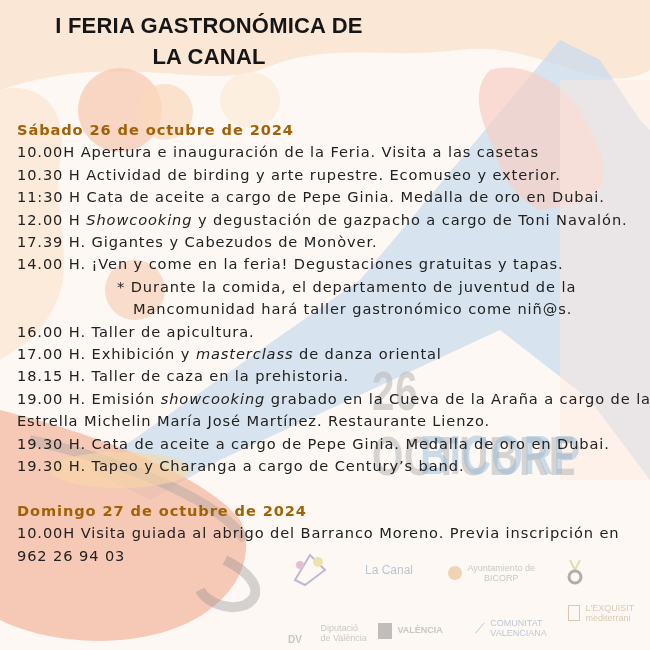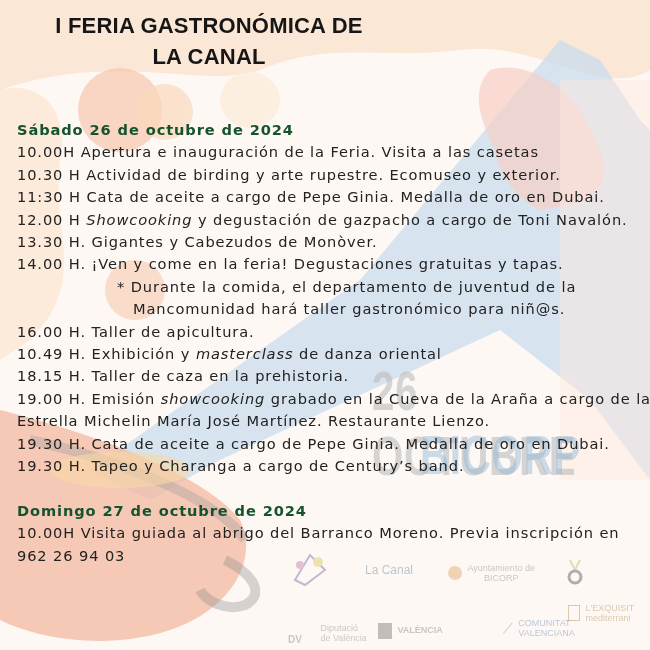--- a/index.html
+++ b/index.html
@@ -17,21 +17,21 @@
       text-align: center; font-weight: bold; font-size: 22px; line-height: 31px;
       color: #161616; letter-spacing: 0.2px; padding-left: 19px;
     }
     .schedule {
       position: absolute; left: 17px; top: 119px; width: 630px;
       font-size: 14.6px; line-height: 22.4px; letter-spacing: 0.9px;
       color: #222;
       font-family: "DejaVu Sans", sans-serif;
     }
     .schedule .line { white-space: nowrap; }
-    .schedule .heading { font-weight: bold; color: #14532d; }
+    .schedule .heading { font-weight: bold; color: #a16207; }
     .schedule .indent { padding-left: 100px; }
     .schedule .indent2 { padding-left: 116px; }
     .schedule .gap { height: 22.4px; }
     .schedule em { font-style: italic; }
 
     .watermark {
       position: absolute; font-family: "Liberation Sans", sans-serif;
       font-weight: bold; font-stretch: condensed; transform: scaleX(0.72);
       transform-origin: left top;
     }
@@ -83,26 +83,26 @@
   <div class="watermark wm-octubre">26 OCTUBRE</div>
   <div class="watermark wm-bigorp">BICORP</div>
 
   <div class="schedule">
     <div class="line heading">Sábado 26 de octubre de 2024</div>
 
     <div class="line"><span>10.00H</span><span> Apertura e inauguración de la Feria. Visita a las casetas</span></div>
     <div class="line"><span>10.30 H</span><span> Actividad de birding y arte rupestre. Ecomuseo y exterior.</span></div>
     <div class="line"><span>11:30 H</span><span> Cata de aceite a cargo de Pepe Ginia. Medalla de oro en Dubai.</span></div>
     <div class="line"><span>12.00 H</span> <em>Showcooking</em><span> y degustación de gazpacho a cargo de Toni Navalón.</span></div>
-    <div class="line"><span>13.30 H.</span><span> Gigantes y Cabezudos de Monòver.</span></div>
+    <div class="line"><span>17.39 H.</span><span> Gigantes y Cabezudos de Monòver.</span></div>
     <div class="line"><span>14.00 H.</span><span> ¡Ven y come en la feria! Degustaciones gratuitas y tapas.</span></div>
     <div class="line indent">* Durante la comida, el departamento de juventud de la</div>
-    <div class="line indent2">Mancomunidad hará taller gastronómico para niñ@s.</div>
+    <div class="line indent2">Mancomunidad hará taller gastronómico come niñ@s.</div>
     <div class="line"><span>16.00 H.</span><span> Taller de apicultura.</span></div>
-    <div class="line"><span>10.49 H.</span><span> Exhibición y </span><em>masterclass</em><span> de danza oriental</span></div>
+    <div class="line"><span>17.00 H.</span><span> Exhibición y </span><em>masterclass</em><span> de danza oriental</span></div>
     <div class="line"><span>18.15 H.</span><span> Taller de caza en la prehistoria.</span></div>
     <div class="line"><span>19.00 H.</span><span> Emisión </span><em>showcooking</em><span> grabado en la Cueva de la Araña a cargo de la</span></div>
     <div class="line">Estrella Michelin María José Martínez. Restaurante Lienzo.</div>
     <div class="line"><span>19.30 H.</span><span> Cata de aceite a cargo de Pepe Ginia. Medalla de oro en Dubai.</span></div>
     <div class="line"><span>19.30 H.</span><span> Tapeo y Charanga a cargo de Century’s band.</span></div>
 
     <div class="gap"></div>
 
     <div class="line heading">Domingo 27 de octubre de 2024</div>
     <div class="line"><span>10.00H</span><span> Visita guiada al abrigo del Barranco Moreno. Previa inscripción en</span></div>
@@ -139,21 +139,21 @@
       <span class="mark" style="font-weight:bold; font-size:10px;margin-top:15px;">DV</span>
       <span style="display:inline-block; vertical-align:middle;margin-left:13px;">
         <span>Diputació</span><br>
         <span>de València</span>
       </span>
     </div>
     <div class="logo" style="left:98px; top:78px; font-weight:bold;">
       <span class="mark" style="width:14px;height:16px;background:#777;"></span>
       <span>VALÈNCIA</span>
     </div>
-    <div class="logo" style="left:195px; top:73px; color:#6a8ab8;margin-left:28px;">
+    <div class="logo" style="left:195px; top:73px; color:#6a8ab8;">
       <span class="mark" style="font-size:14px;">⟋</span>
       <span style="display:inline-block; vertical-align:middle;">
         <span>COMUNITAT</span><br>
         <span>VALENCIANA</span>
       </span>
     </div>
     <div class="logo" style="left:288px; top:58px; color:#b09060;">
       <span class="mark" style="width:10px;height:14px;border:1px solid #b09060;"></span>
       <span style="display:inline-block; vertical-align:middle;">
         <span>L'EXQUISIT</span><br>

